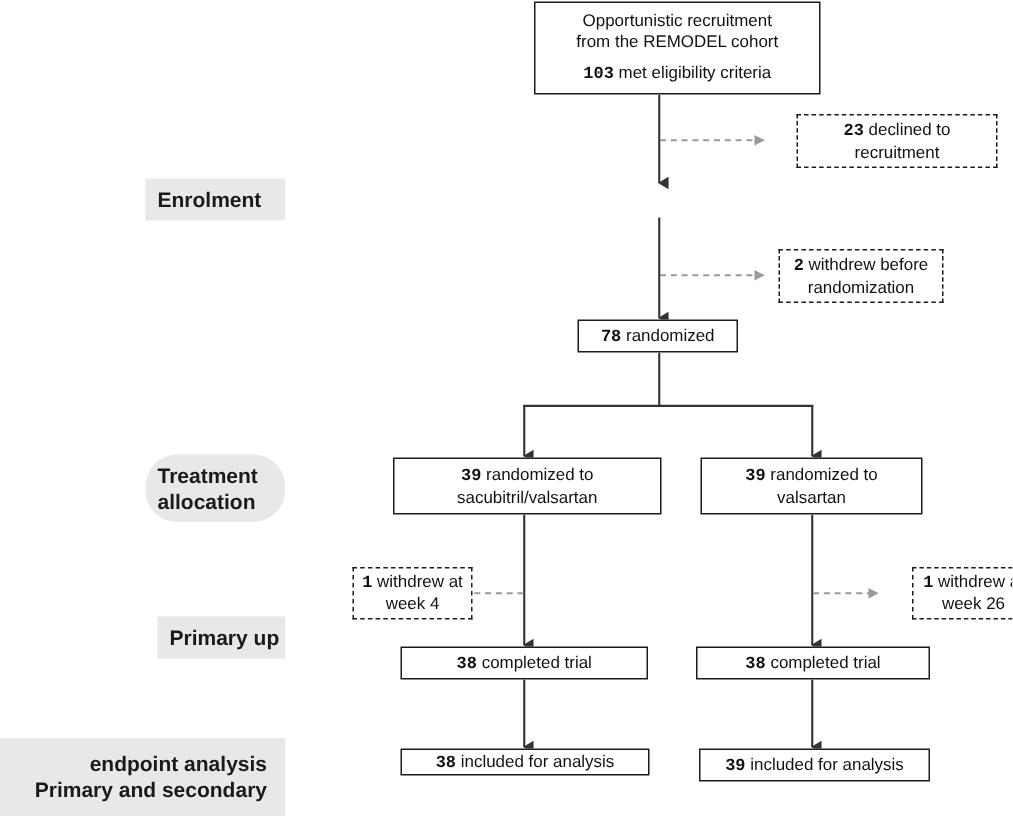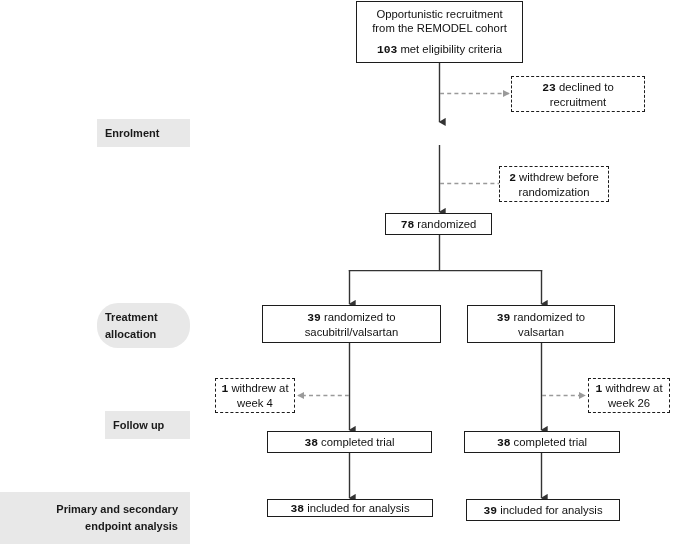--- a/index.html
+++ b/index.html
@@ -37,39 +37,40 @@
     align-items: center;
     justify-content: center;
     font-size: 11.3px;
     line-height: 14px;
     color: #111111;
     text-align: center;
     z-index: 2;
   }
   .box.dashed {
     border: 1.4px dashed #1c1c1c;
+    margin-left: 20px;
   }
   .line {
     white-space: nowrap;
   }
   .line b {
     font-weight: bold;
     font-family: Liberation Mono, monospace;
   }
   .spacer {
     height: 7px;
   }
   .stage-label {
     position: absolute;
     box-sizing: border-box;
     background: #e8e8e8;
     display: flex;
     flex-direction: column;
     justify-content: center;
-    font-size: 11px;
+    font-size: 14px;
     font-weight: bold;
     color: #1a1a1a;
     line-height: 17px;
     z-index: 1;
   }
   .stage-label.left-al {
     align-items: flex-start;
     padding-left: 8px;
     text-align: left;
   }
@@ -145,29 +146,29 @@
   <div class="stage-label left-al" style="left:97px; top:119px; width:93px; height:28px;">
     <span>Enrolment</span>
   </div>
 
   <div class="stage-label left-al" style="left:97px; top:303px; width:93px; height:45px;border-radius:21px;">
     <span>Treatment</span>
     <span>allocation</span>
   </div>
 
   <div class="stage-label left-al" style="left:105px; top:411px; width:85px; height:28px;">
-    <span>Follow up</span>
+    <span>Primary up</span>
   </div>
 
   <div class="stage-label right-al" style="left:0px; top:492px; width:190px; height:52px;">
+    <span>endpoint analysis</span>
     <span>Primary and secondary</span>
-    <span>endpoint analysis</span>
-  </div>
-
-  <div class="box" style="left:356px; top:1px; width:167px; height:62px;">
+  </div>
+
+  <div class="box" style="left:356px; top:1px; width:191px; height:62px;">
     <div class="line">Opportunistic recruitment</div>
     <div class="line">from the REMODEL cohort</div>
     <div class="spacer"></div>
     <div class="line"><b>103</b><span> met eligibility criteria</span></div>
   </div>
 
   <div class="box dashed" style="left:511px; top:76px; width:134px; height:36px;">
     <div class="line"><b>23</b><span> declined to</span></div>
     <div class="line">recruitment</div>
   </div>

